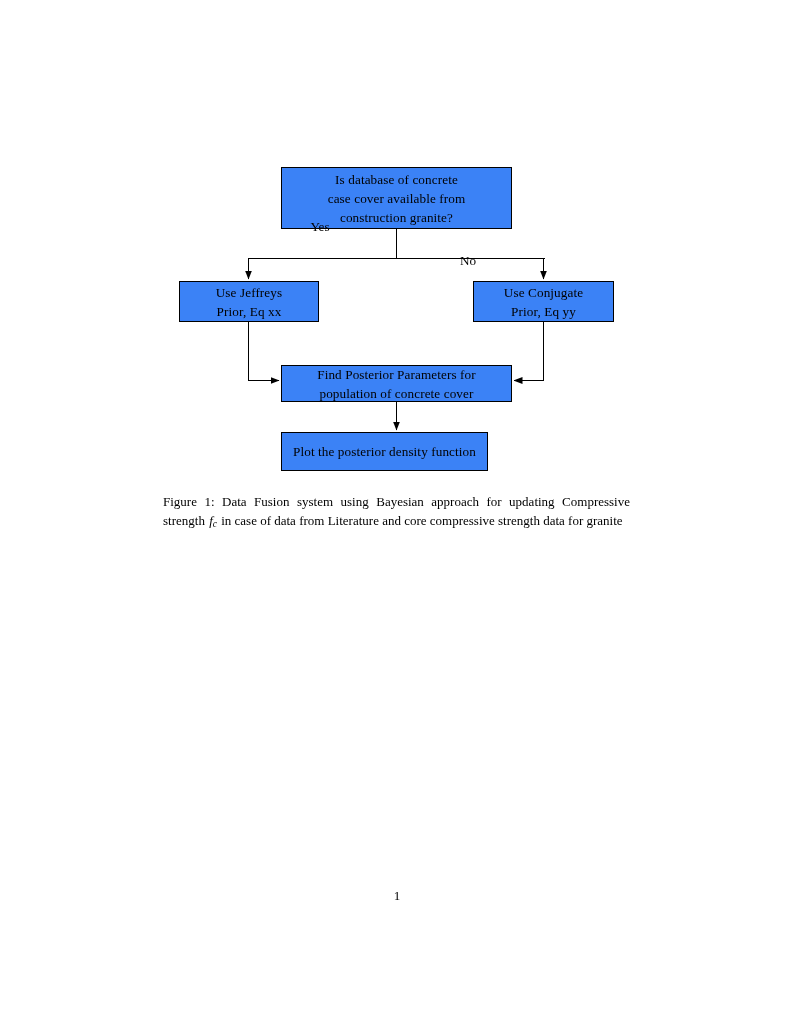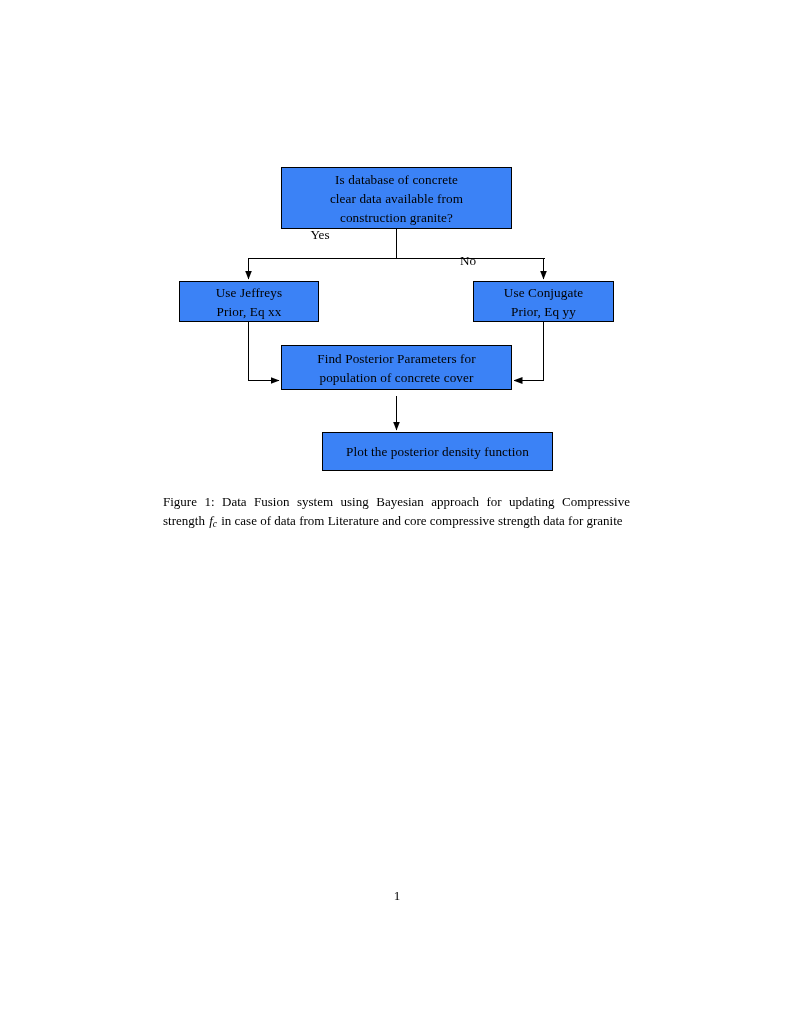--- a/index.html
+++ b/index.html
@@ -48,31 +48,31 @@
     letter-spacing: 0.1px;
   }
   .node .ln {
     display: block;
     white-space: nowrap;
   }
 
   #node-decision { left: 281px; top: 167px; width: 231px; height: 62px; }
   #node-jeffreys { left: 179px; top: 281px; width: 140px; height: 41px; }
   #node-conjugate { left: 473px; top: 281px; width: 141px; height: 41px; }
-  #node-posterior { left: 281px; top: 345px; width: 231px; height: 45px; }
-  #node-plot { left: 281px; top: 432px; width: 231px; height: 39px; margin-left: 41px; }
+  #node-posterior { left: 281px; top: 365px; width: 231px; height: 37px; }
+  #node-plot { left: 281px; top: 432px; width: 207px; height: 39px; }
 
   .edge-label {
     position: absolute;
     font-size: 13.2px;
     line-height: 1;
     white-space: nowrap;
     text-align: center;
   }
-  #label-yes { left: 280px; top: 228px; width: 80px; }
+  #label-yes { left: 280px; top: 220px; width: 80px; }
   #label-no  { left: 428px; top: 254px; width: 80px; }
 
   
   .caption {
     position: absolute;
     left: 163px;
     top: 492px;
     width: 467px;
     font-size: 13px;
     line-height: 1.47;
@@ -127,21 +127,21 @@
         <path d="M 248.5 322 L 248.5 380.5 L 279 380.5" marker-end="url(#arrowhead)"></path>
 
         <path d="M 543.5 322 L 543.5 380.5 L 514 380.5" marker-end="url(#arrowhead)"></path>
 
         <path d="M 396.5 396 L 396.5 430" marker-end="url(#arrowhead)"></path>
       </g>
     </svg>
 
     <div class="node" id="node-decision">
       <span class="ln">Is database of concrete</span>
-      <span class="ln">clear data available from</span>
+      <span class="ln">case cover available from</span>
       <span class="ln">construction granite?</span>
     </div>
 
     <div class="edge-label" id="label-yes">Yes</div>
     <div class="edge-label" id="label-no">No</div>
 
     <div class="node" id="node-conjugate">
       <span class="ln">Use Conjugate</span>
       <span class="ln">Prior, Eq yy</span>
     </div>

